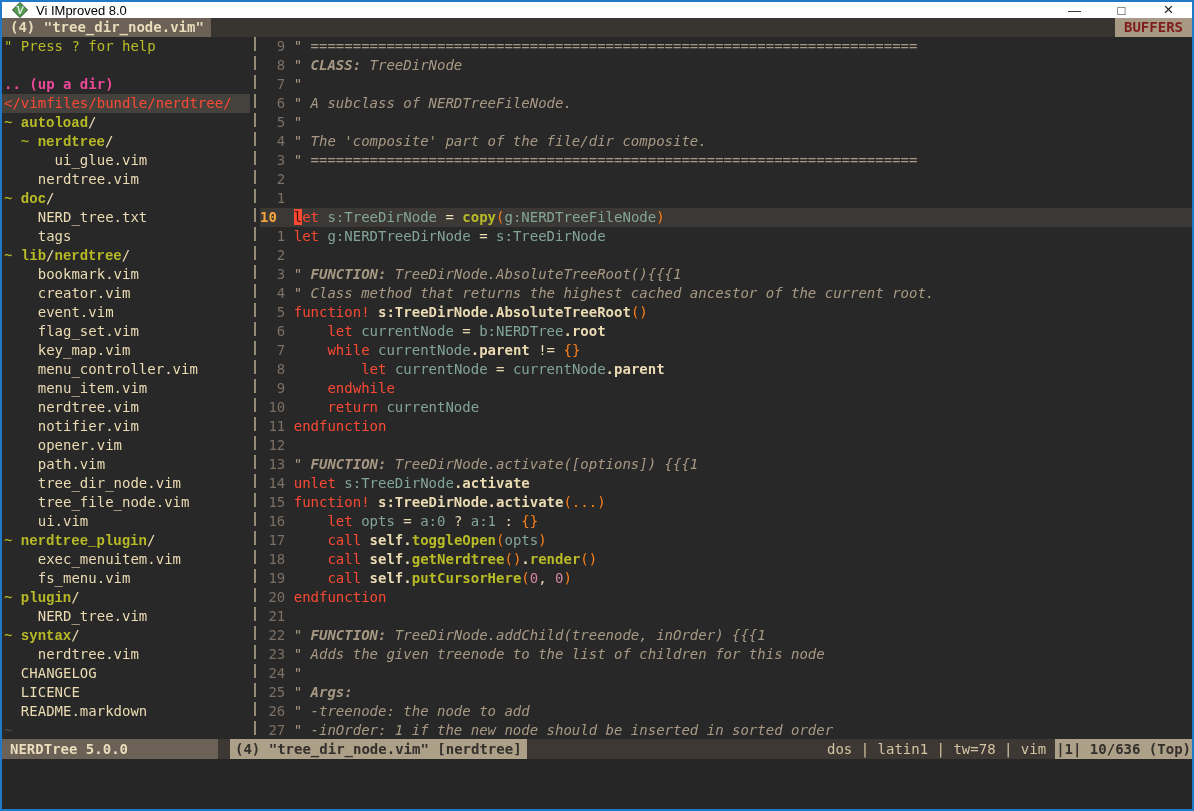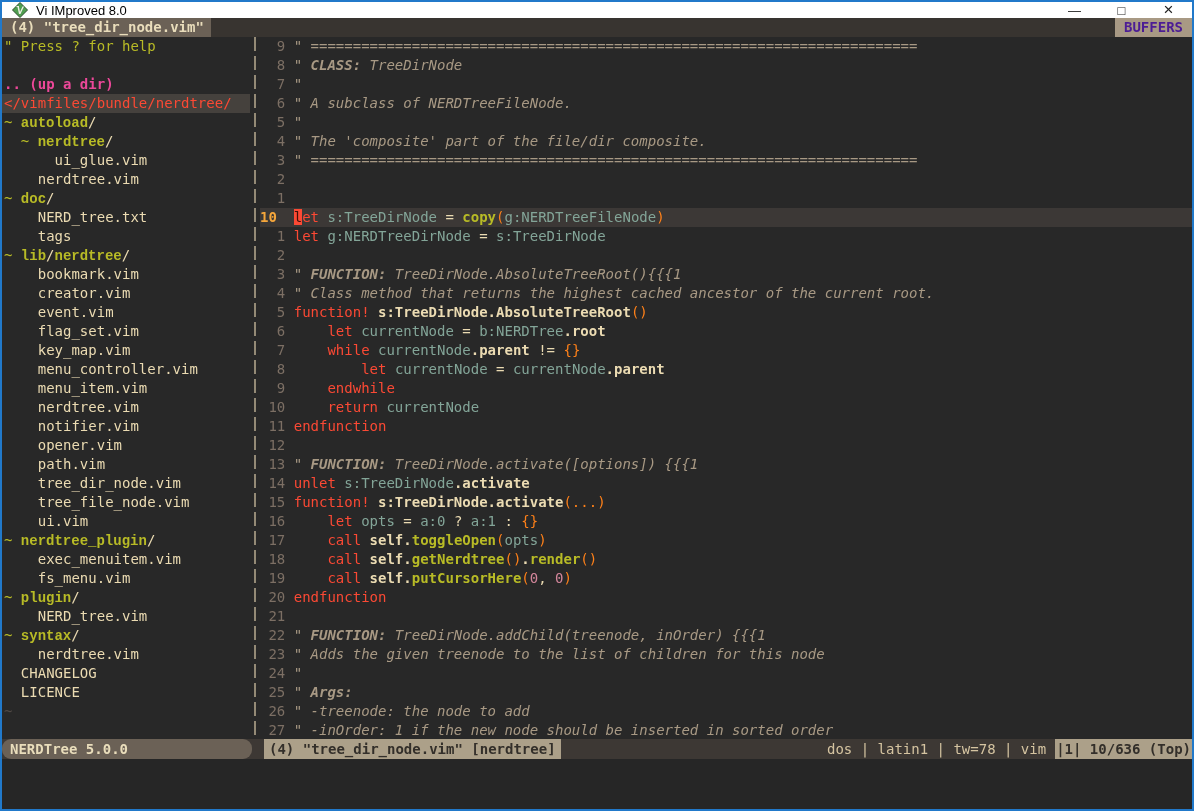--- a/index.html
+++ b/index.html
@@ -13,21 +13,21 @@
   .controls { margin-left:auto; display:flex; height:100%; }
   .ctrl { width:47px; height:100%; display:flex; align-items:center; justify-content:center; color:#222; cursor:default; }
   .ctrl.min { font-size:13px; }
   .ctrl.max { font-size:13px; }
   .ctrl.cls { font-size:17px; font-weight:400; }
 
   
   .tabline { height:19px; flex:none; background:#383430; display:flex;
              font:bold 14px "DejaVu Sans Mono", monospace; line-height:19px; white-space:pre; }
   .tab { background:#6b6156; color:#e9ddbb; padding:0 7px 0 8px; }
-  .buffers { margin-left:auto; background:#a89984; color:#4c1d95; padding:0 9px; }
+  .buffers { margin-left:auto; background:#a89984; color:#7f1d1d; padding:0 9px; }
 
   .main { height:702px; flex:none; display:flex; overflow:hidden;
           font:14px "DejaVu Sans Mono", monospace; line-height:19px; background:#282828; }
   .nerdtree { width:248px; flex:none; overflow:hidden; padding-left:2px; }
   .row { height:19px; white-space:pre; }
   .row.root { background:#45413d; margin-left:-2px; padding-left:2px; }
   .n-help { color:#b8bb26; }
   .n-up { color:#ec4899; font-weight:bold; }
   .n-rootpath { color:#fb4934; }
   .n-tilde { color:#b8bb26; }
@@ -51,21 +51,21 @@
   .t-member { color:#ebdbb2; font-weight:bold; }
   .t-fg { color:#ebdbb2; }
   .t-paren { color:#fe8019; }
   .t-num { color:#d3869b; }
   .t-comment { color:#a89984; font-style:italic; }
   .t-cbold { color:#a89984; font-style:italic; font-weight:bold; }
   .t-cursor { background:#fb4934; color:#40100a; }
 
   .statusline { height:20px; flex:none; display:flex; background:#3d3834; overflow:hidden;
                 font:14px "DejaVu Sans Mono", monospace; line-height:20px; white-space:pre; }
-  .sl-left { width:250px; flex:none; background:#6b6156; color:#e9ddbb; font-weight:bold; padding-left:8px;border-radius:9px; }
+  .sl-left { width:216px; flex:none; background:#6b6156; color:#e9ddbb; font-weight:bold; padding-left:8px; }
   .sl-gap { width:12px; flex:none; }
   .sl-file { flex:none; background:#aca089; color:#332f2a; font-weight:bold; padding:0 5px; }
   .sl-flags { margin-left:auto; color:#d5c4a1; padding-right:9px; }
   .sl-pos { flex:none; background:#aca089; color:#332f2a; font-weight:bold; padding:0 1px; }
 
   .cmdline { flex:1; background:#262626; }
 </style>
 </head>
 <body>
 
@@ -119,20 +119,21 @@
         <div class="row"><span class="n-file">    ui.vim</span></div>
         <div class="row"><span class="n-tilde">~ </span><span class="n-dir">nerdtree_plugin</span><span class="n-slash">/</span></div>
         <div class="row"><span class="n-file">    exec_menuitem.vim</span></div>
         <div class="row"><span class="n-file">    fs_menu.vim</span></div>
         <div class="row"><span class="n-tilde">~ </span><span class="n-dir">plugin</span><span class="n-slash">/</span></div>
         <div class="row"><span class="n-file">    NERD_tree.vim</span></div>
         <div class="row"><span class="n-tilde">~ </span><span class="n-dir">syntax</span><span class="n-slash">/</span></div>
         <div class="row"><span class="n-file">    nerdtree.vim</span></div>
         <div class="row"><span class="n-file">  CHANGELOG</span></div>
         <div class="row"><span class="n-file">  LICENCE</span></div>
+        <div class="row"><span class="n-file">  README.markdown</span></div>
         <div class="row"><span class="n-emptymark">~</span></div>
       </div>
     <div class="vsep">
         <div class="vline"></div>
       </div>
     <div class="editor">
         <div class="crow"><span class="num">  9</span><span class="code"><span class="t-comment">" ========================================================================</span></span></div>
         <div class="crow"><span class="num">  8</span><span class="code"><span class="t-comment">" </span><span class="t-cbold">CLASS:</span><span class="t-comment"> TreeDirNode</span></span></div>
         <div class="crow"><span class="num">  7</span><span class="code"><span class="t-comment">"</span></span></div>
         <div class="crow"><span class="num">  6</span><span class="code"><span class="t-comment">" A subclass of NERDTreeFileNode.</span></span></div>

